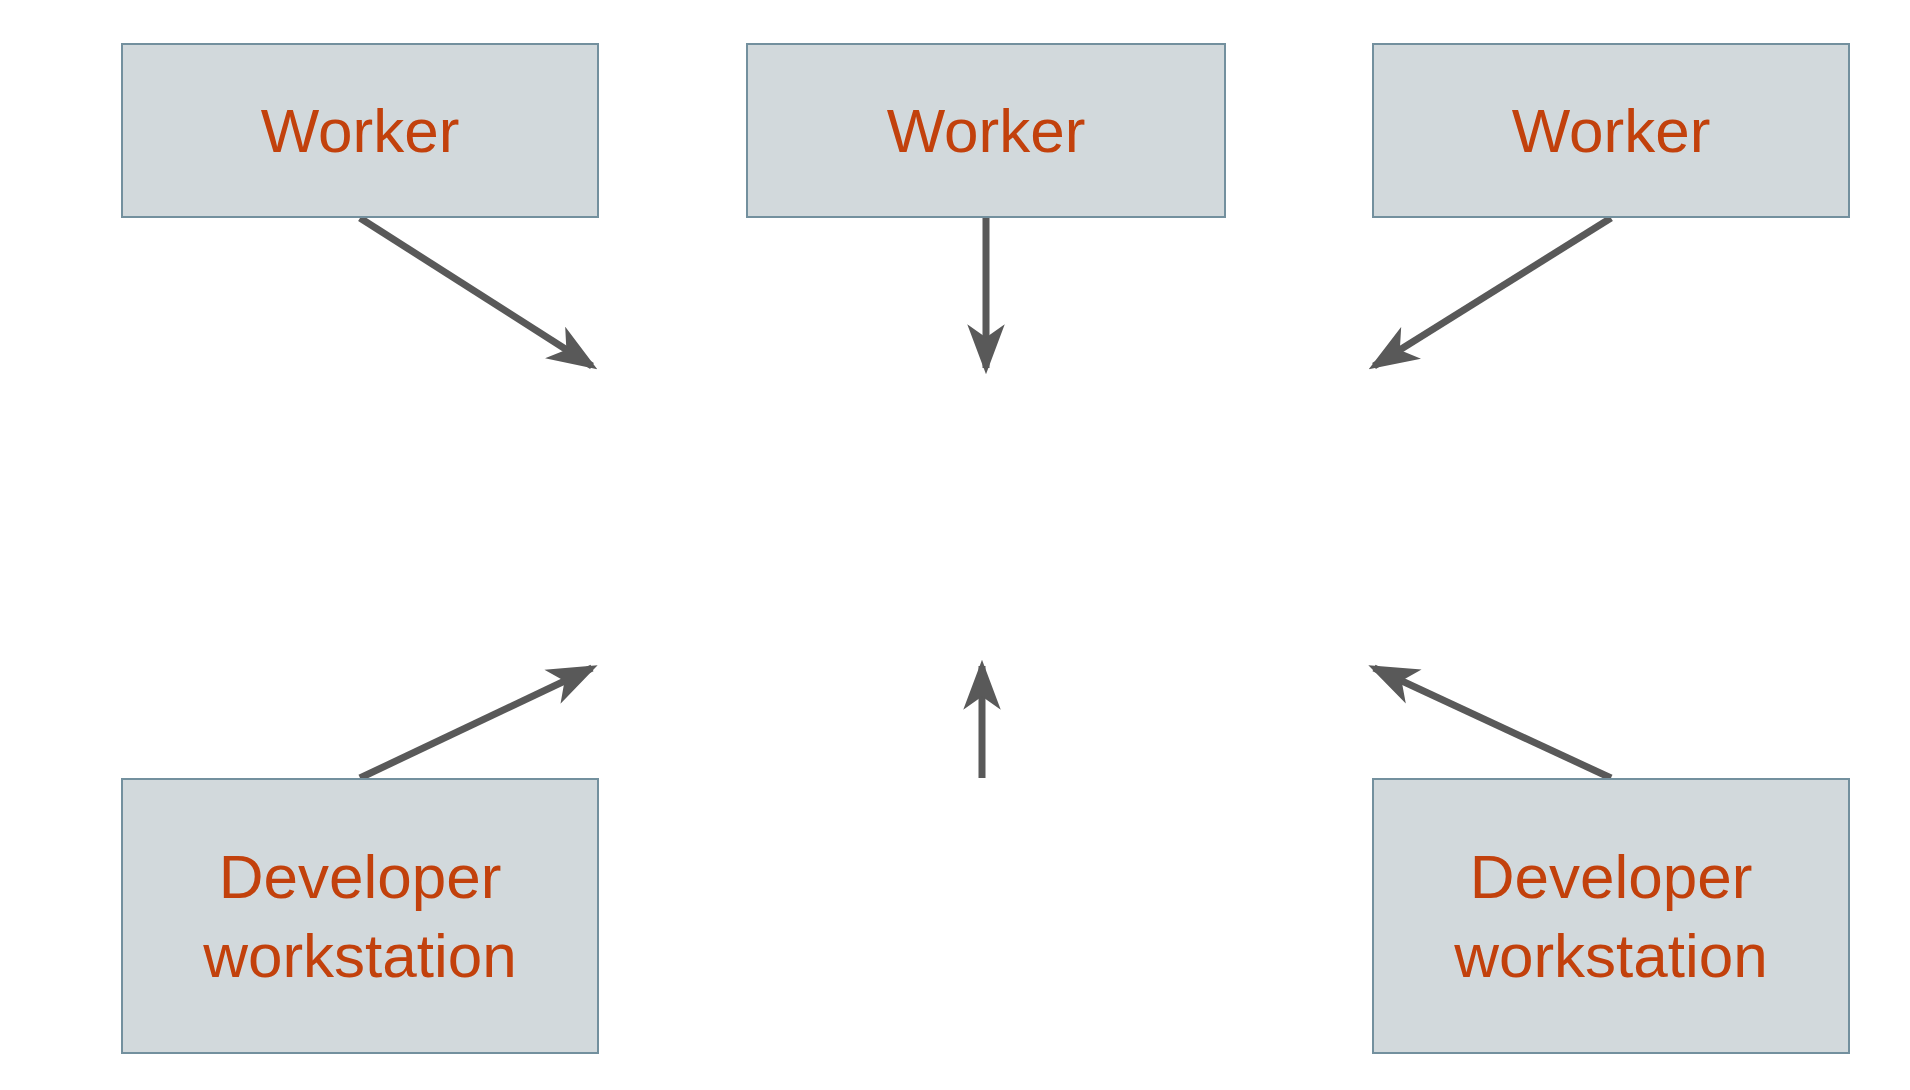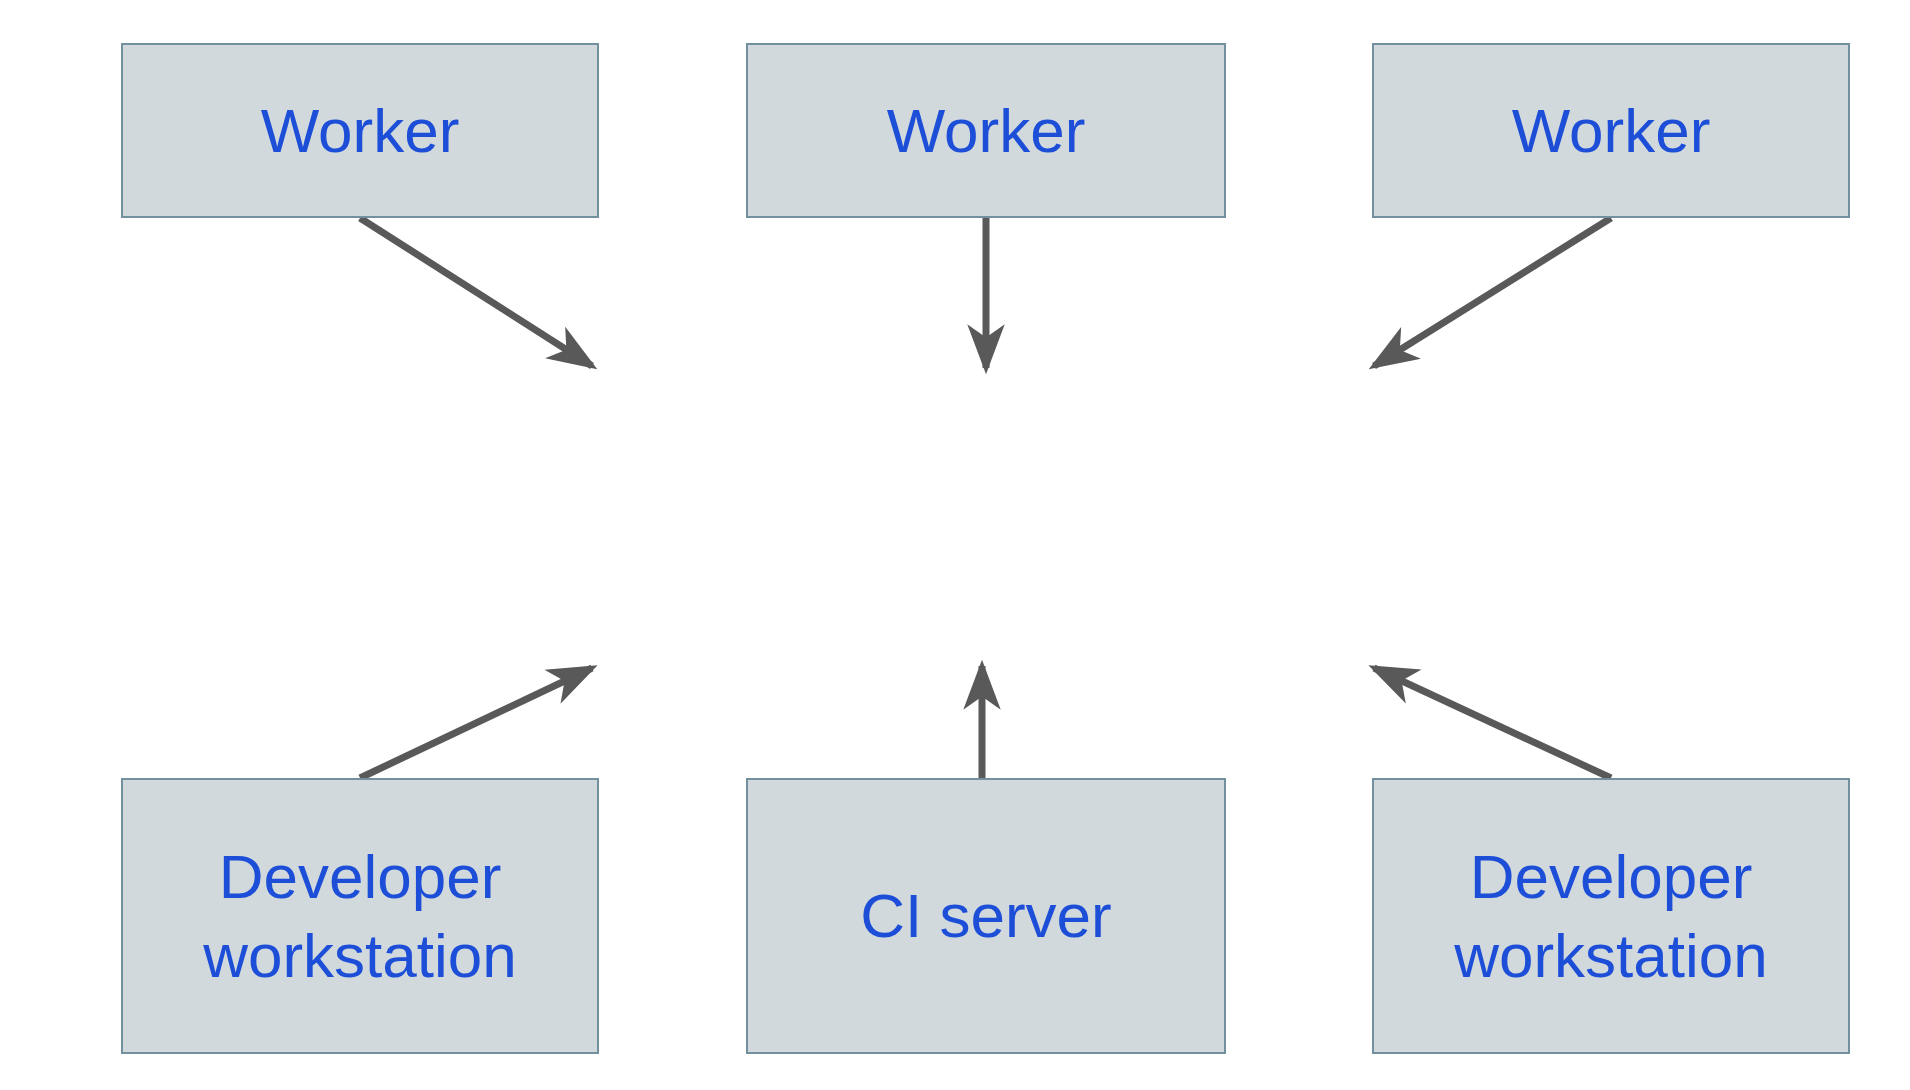--- a/index.html
+++ b/index.html
@@ -25,21 +25,21 @@
   }
   .node {
     position: absolute;
     box-sizing: border-box;
     background: #d2d9dc;
     border: 2px solid #73909e;
     display: flex;
     align-items: center;
     justify-content: center;
     text-align: center;
-    color: #1d4ed8;
+    color: #c2410c;
     font-size: 62px;
     line-height: 1.28;
   }
   .node .label {
     display: block;
     padding: 0 18px;
   }
   
   .worker1 { left: 121px;  top: 43px;  width: 478px; height: 175px; }
   .worker2 { left: 746px;  top: 43px;  width: 480px; height: 175px; }
@@ -80,21 +80,18 @@
 
   <div class="node worker3">
     <span class="label">Worker</span>
   </div>
 
 
   <div class="node devws1">
     <span class="label">Developer workstation</span>
   </div>
 
-  <div class="node ci">
-    <span class="label">CI server</span>
-  </div>
 
   <div class="node devws2">
     <span class="label">Developer workstation</span>
   </div>
 
 </div>
 
 </body></html>

